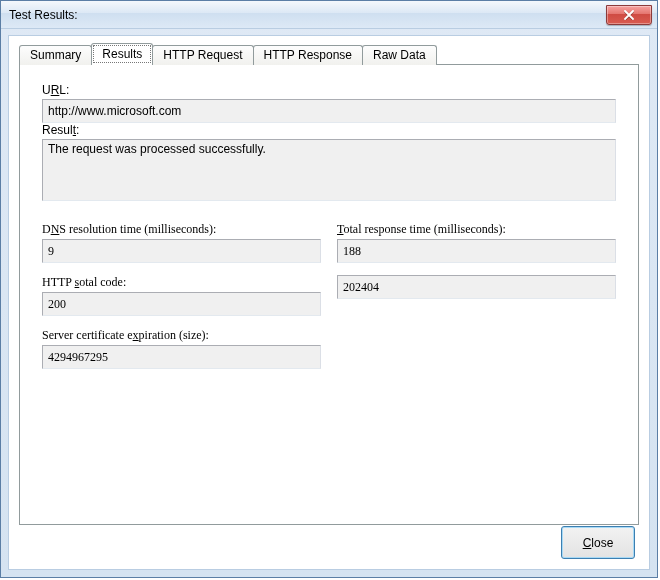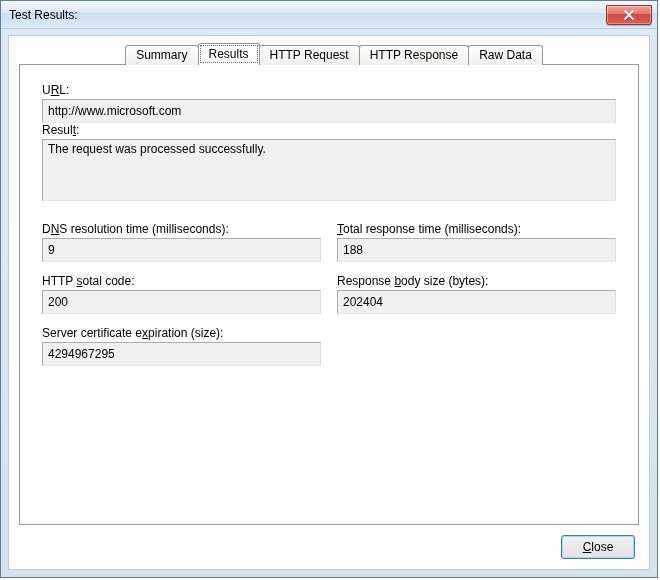--- a/index.html
+++ b/index.html
@@ -60,21 +60,20 @@
     border: 1px solid #b9cde2;
     box-sizing: border-box;
   }
   .tabs {
     display: flex;
     align-items: flex-end;
     height: 24px;
     padding: 4px 0 4px 10px;
     position: relative;
     z-index: 2;
-    justify-content: center;
   }
   .tab {
     border: 1px solid #919b9c;
     border-bottom: none;
     background: linear-gradient(to bottom, #fdfdfd, #f1f1ee);
     padding: 2px 10px 3px 10px;
     margin-right: 0px;
     margin-left: -1px;
     border-radius: 3px 3px 0 0;
     font-size: 12px;
@@ -140,34 +139,35 @@
     height: 62px;
     resize: none;
     overflow: hidden;
   }
   .row-full { }
   .section-gap { height: 18px; }
   .two-col {
     display: flex;
     gap: 16px;
     margin-bottom: 12px;
+    font-family: Liberation Serif, serif;
   }
   .col {
     flex: 1;
     min-width: 0;
   }
   .col .readonly { width: 100%; }
   .button-bar {
     position: absolute;
     right: 14px;
     bottom: 10px;
   }
   .btn {
     min-width: 74px;
-    height: 24px;
+    height: 33px;
     border: 1px solid #707070;
     border-radius: 3px;
     background: linear-gradient(to bottom, #f2f2f2, #e3e3e3);
     font-family: inherit;
     font-size: 12px;
     padding: 0 12px;
     cursor: pointer;
     box-shadow: inset 0 0 0 1px #fff;
   }
   .btn.default {
@@ -234,23 +234,20 @@
       </div>
 
       <div class="two-col">
         <div class="col">
           <div class="label">
             <span>HTTP </span><span class="mn">s</span><span>otal code:</span>
           </div>
           <input class="readonly" readonly="" value="200" style="">
         </div>
         <div class="col">
-          <div class="label">
-            <span>Response </span><span class="mn">b</span><span>ody size (bytes):</span>
-          </div>
           <input class="readonly" readonly="" value="202404" style="">
         </div>
       </div>
 
       <div class="two-col">
         <div class="col">
           <div class="label">
             <span>Server certificate e</span><span class="mn">x</span><span>piration (size):</span>
           </div>
           <input class="readonly" readonly="" value="4294967295" style="">

